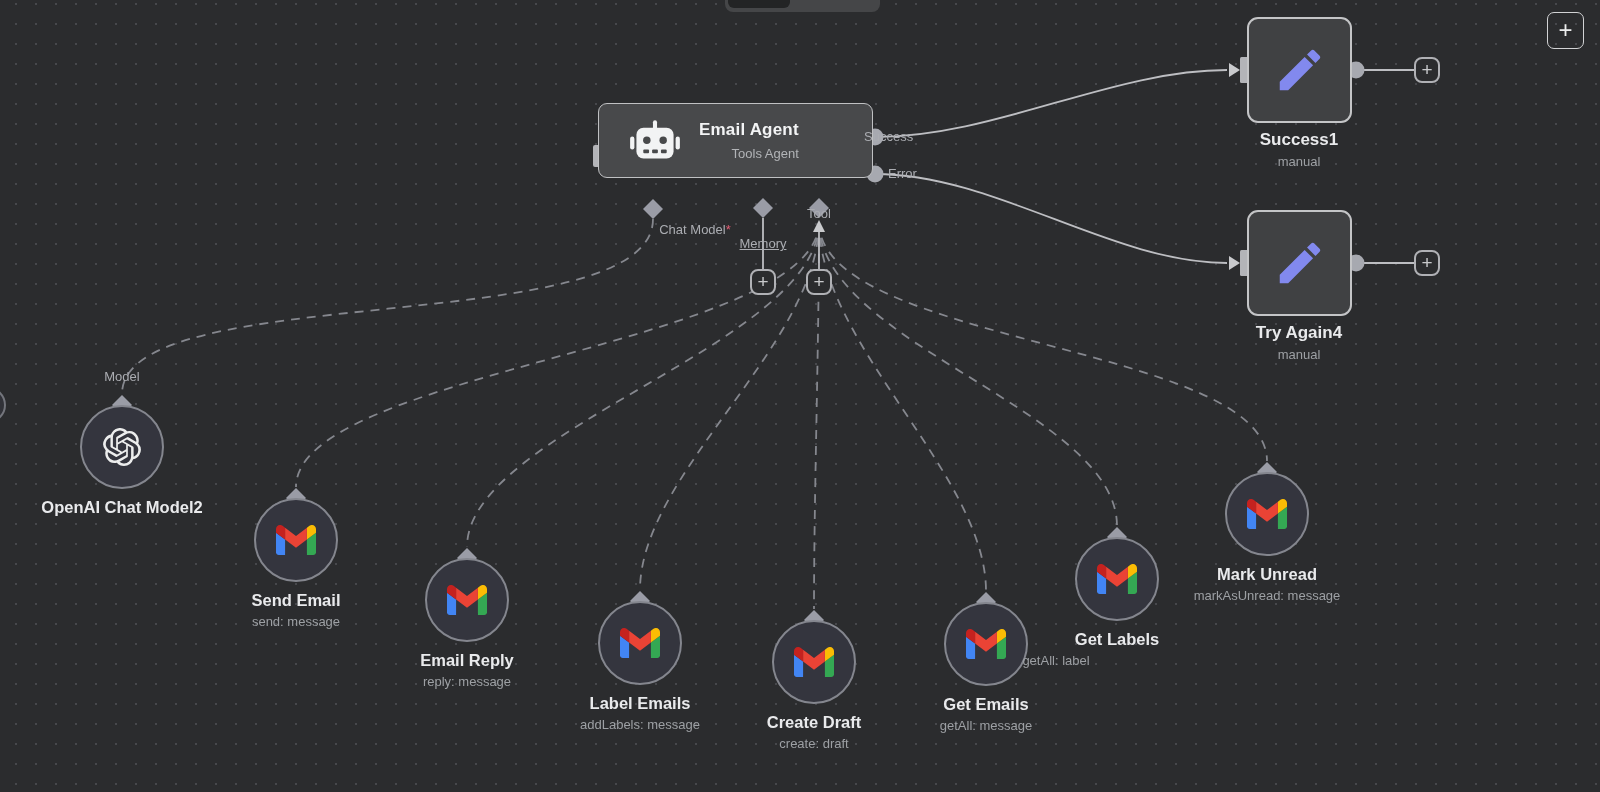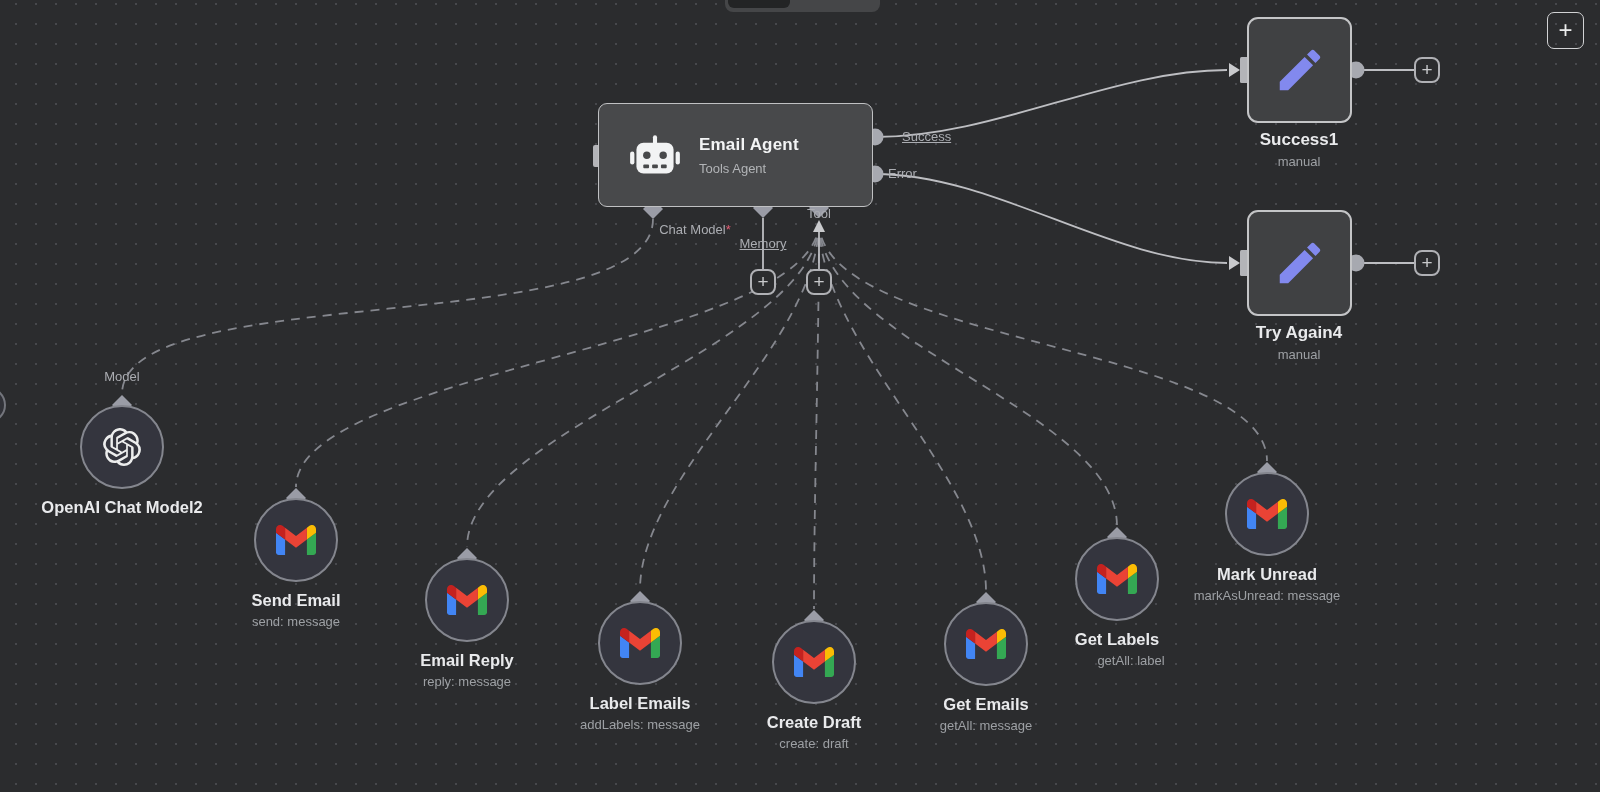--- a/index.html
+++ b/index.html
@@ -12,23 +12,23 @@
   }
   #edges{position:absolute;left:0;top:0;z-index:1;}
   .edge-solid{fill:none;stroke:#bdbec2;stroke-width:1.8px;}
   .edge-dashed{fill:none;stroke:#85878e;stroke-width:1.8px;stroke-dasharray:9 7;}
   .port-diamond{fill:#9a9ca6;}
   .port-circle{fill:#a7a9b0;}
   .handle-bar{fill:#b3b4b8;}
   .handle-arrow{fill:#c9cacd;}
 
   
-  .agent{position:absolute;left:598px;top:103px;width:275px;height:104px;z-index:2;
+  .agent{position:absolute;left:598px;top:103px;width:275px;height:75px;z-index:2;
     background:#48494b;border:1.5px solid #c0c1c3;border-radius:9px;
-    display:flex;align-items:center;box-sizing:border-box;}
+    display:flex;align-items:center;box-sizing:border-box;text-align:right;}
   .agent-icon{margin-left:30px;display:flex;}
   .agent-text{margin-left:18px;}
   .agent-title{font-size:17px;font-weight:700;color:#f3f4f5;letter-spacing:.2px;}
   .agent-sub{font-size:13px;color:#b2b4b7;margin-top:6px;}
 
   
   .snode{position:absolute;width:105px;height:106px;z-index:2;
     background:#404143;border:2px solid #c4c5c7;border-radius:11px;
     display:flex;align-items:center;justify-content:center;box-sizing:border-box;}
   .snode-label{position:absolute;z-index:2;text-align:center;font-size:17px;font-weight:700;color:#e9eaec;}
@@ -128,21 +128,21 @@
         </svg>
       </span>
     <div class="agent-text">
       <div class="agent-title">Email Agent</div>
       <div class="agent-sub">Tools Agent</div>
     </div>
   </div>
 
 <div class="plus-sm" style="left:750px;top:269px;">+</div>
     <div class="plus-sm" style="left:806px;top:269px;">+</div>
-    <div class="port-label" style="left:902px;top:129px;text-decoration:underline;">Success</div>
+    <div class="port-label" style="left:864px;top:129px;">Success</div>
     <div class="port-label" style="left:888px;top:166px;text-align:right;">Error</div>
     <div class="port-label" style="left:653px;top:222px;transform:translateX(-50%);margin-left:42px;">Chat Model<span class="req-star">*</span></div>
     <div class="port-label" style="left:763px;top:236px;transform:translateX(-50%);text-decoration:underline;">Memory</div>
     <div class="port-label" style="left:819px;top:206px;transform:translateX(-50%);">Tool</div>
     <div class="cnode" style="left:80px;top:405px;width:84px;height:84px;">
       <svg viewBox="0 0 24 24" width="38" height="38">
         <path fill="#eceded" d="M22.2819 9.8211a5.9847 5.9847 0 0 0-.5157-4.9108 6.0462 6.0462 0 0 0-6.5098-2.9A6.0651 6.0651 0 0 0 4.9807 4.1818a5.9847 5.9847 0 0 0-3.9977 2.9 6.0462 6.0462 0 0 0 .7427 7.0966 5.98 5.98 0 0 0 .511 4.9107 6.051 6.051 0 0 0 6.5146 2.9001A5.9847 5.9847 0 0 0 13.2599 24a6.0557 6.0557 0 0 0 5.7718-4.2058 5.9894 5.9894 0 0 0 3.9977-2.9001 6.0557 6.0557 0 0 0-.7475-7.073zm-9.022 12.6081a4.4755 4.4755 0 0 1-2.8764-1.0408l.1419-.0804 4.7783-2.7582a.7948.7948 0 0 0 .3927-.6813v-6.7369l2.02 1.1686a.071.071 0 0 1 .038.052v5.5826a4.504 4.504 0 0 1-4.4945 4.4944zm-9.6607-4.1254a4.4708 4.4708 0 0 1-.5346-3.0137l.142.0852 4.783 2.7582a.7712.7712 0 0 0 .7806 0l5.8428-3.3685v2.3324a.0804.0804 0 0 1-.0332.0615L9.74 19.9502a4.4992 4.4992 0 0 1-6.1408-1.6464zM2.3408 7.8956a4.485 4.485 0 0 1 2.3655-1.9728V11.6a.7664.7664 0 0 0 .3879.6765l5.8144 3.3543-2.0201 1.1685a.0757.0757 0 0 1-.071 0l-4.8303-2.7865A4.504 4.504 0 0 1 2.3408 7.8956zm16.5963 3.8558L13.1038 8.364 15.1192 7.2a.0757.0757 0 0 1 .071 0l4.8303 2.7913a4.4944 4.4944 0 0 1-.6765 8.1042v-5.6772a.79.79 0 0 0-.407-.667zm2.0107-3.0231l-.142-.0852-4.7735-2.7818a.7759.7759 0 0 0-.7854 0L9.409 9.2297V6.8974a.0662.0662 0 0 1 .0284-.0615l4.8303-2.7866a4.4992 4.4992 0 0 1 6.6802 4.66zM8.3065 12.863l-2.02-1.1638a.0804.0804 0 0 1-.038-.0567V6.0742a4.4992 4.4992 0 0 1 7.3757-3.4537l-.142.0805L8.704 5.459a.7948.7948 0 0 0-.3927.6813zm1.0976-2.3654l2.602-1.4998 2.6069 1.4998v2.9994l-2.5974 1.4997-2.6067-1.4997z"></path>
       </svg>
     </div>
     <div class="port-label" style="left:122px;top:369px;transform:translateX(-50%);">Model</div>
@@ -205,21 +205,21 @@
     <div class="cnode" style="left:1075px;top:537px;width:84px;height:84px;">
       <svg viewBox="52 42 88 66" width="40" height="30">
         <path fill="#4285f4" d="M58 108h14V74L52 59v43c0 3.32 2.69 6 6 6z"></path>
         <path fill="#34a853" d="M120 108h14c3.32 0 6-2.69 6-6V59l-20 15z"></path>
         <path fill="#fbbc04" d="M120 48v26l20-15v-8c0-7.42-8.47-11.65-14.4-7.2z"></path>
         <path fill="#ea4335" d="M72 74V48l24 18 24-18v26L96 92z"></path>
         <path fill="#c5221f" d="M52 51v8l20 15V48l-5.6-4.2C60.47 39.35 52 43.58 52 51z"></path>
       </svg>
     </div>
     <div class="cname" style="left:1117px;top:630px;transform:translateX(-50%);">Get Labels</div>
-    <div class="cop" style="left:1131px;top:653px;transform:translateX(-50%);">getAll: label</div>
+    <div class="cop" style="left:1056px;top:653px;transform:translateX(-50%);">getAll: label</div>
     <div class="cnode" style="left:1225px;top:472px;width:84px;height:84px;">
       <svg viewBox="52 42 88 66" width="40" height="30">
         <path fill="#4285f4" d="M58 108h14V74L52 59v43c0 3.32 2.69 6 6 6z"></path>
         <path fill="#34a853" d="M120 108h14c3.32 0 6-2.69 6-6V59l-20 15z"></path>
         <path fill="#fbbc04" d="M120 48v26l20-15v-8c0-7.42-8.47-11.65-14.4-7.2z"></path>
         <path fill="#ea4335" d="M72 74V48l24 18 24-18v26L96 92z"></path>
         <path fill="#c5221f" d="M52 51v8l20 15V48l-5.6-4.2C60.47 39.35 52 43.58 52 51z"></path>
       </svg>
     </div>
     <div class="cname" style="left:1267px;top:565px;transform:translateX(-50%);">Mark Unread</div>

